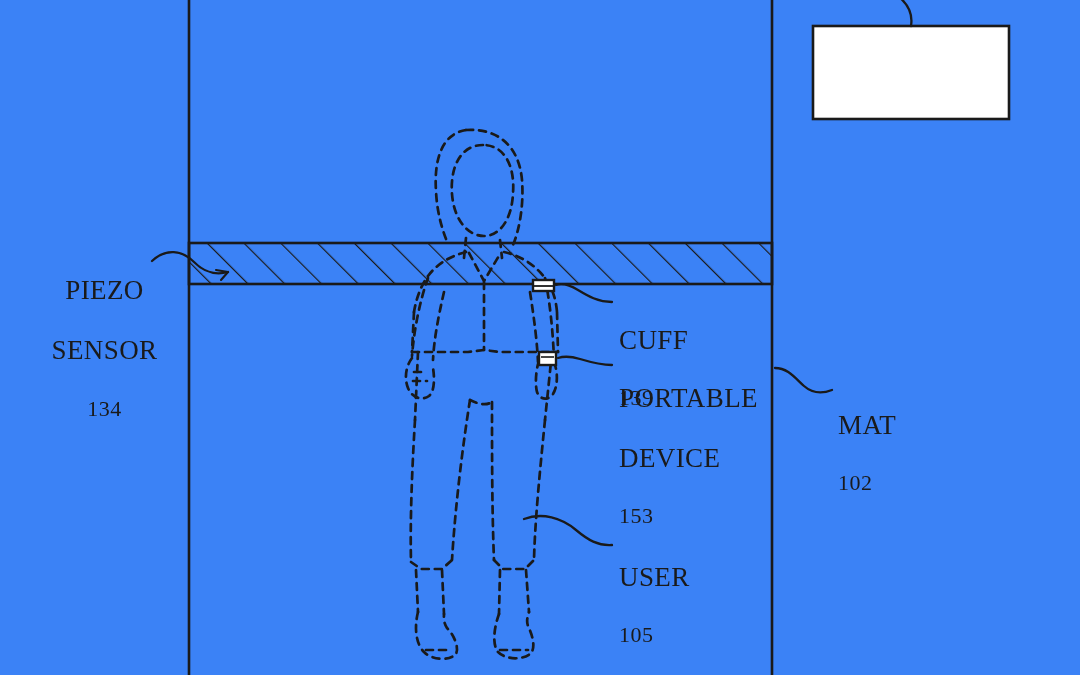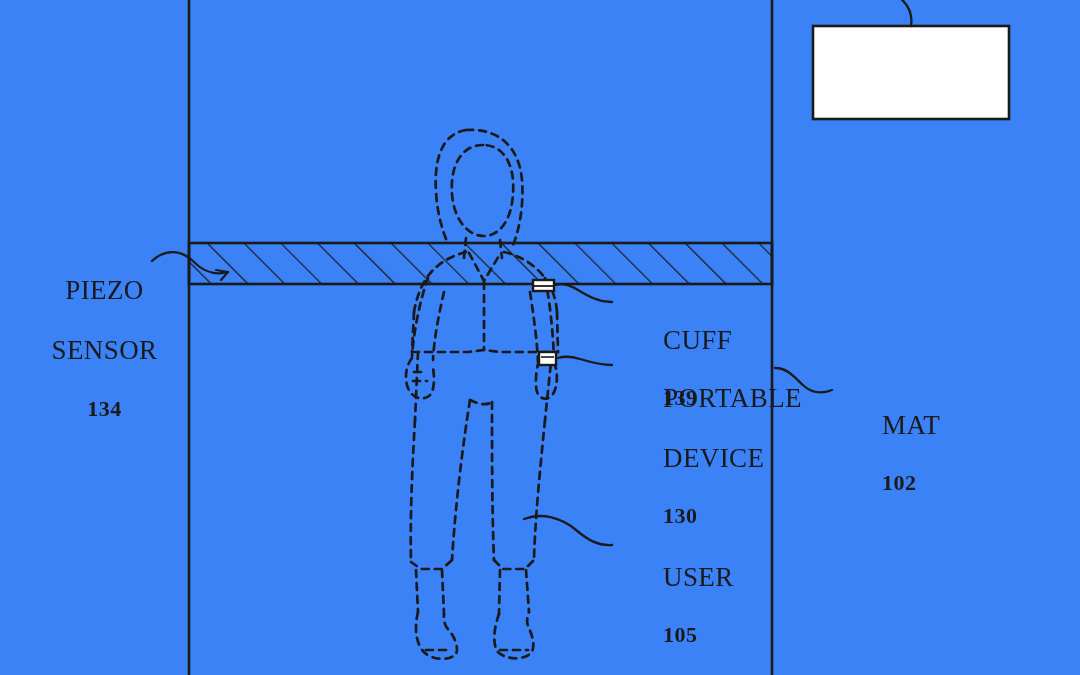--- a/index.html
+++ b/index.html
@@ -31,24 +31,23 @@
   }
   .lbl .cap {
     display: block;
     font-size: 27px;
     letter-spacing: 0.4px;
   }
   .lbl .num {
     display: block;
     font-size: 22px;
     letter-spacing: 0.5px;
-    font-weight: bold;
   }
   .lbl.center { text-align: center; }
-  .lbl.left   { text-align: left; margin-left: 44px; }
+  .lbl.left   { text-align: left; }
 
   
   #label-piezo    { left: 22px;  top: 244px; width: 165px; text-align: center; }
   #label-piezo .num { margin-top: 1px; }
   #label-cuff     { left: 619px; top: 294px; }
   #label-portable { left: 619px; top: 352px; }
   #label-user     { left: 619px; top: 531px; }
   #label-mat      { left: 838px; top: 379px; }
 </style>
 </head>
@@ -205,21 +204,21 @@
   </div>
 
   <div class="lbl left" id="label-cuff">
     <span class="cap">CUFF</span>
     <span class="num">139</span>
   </div>
 
   <div class="lbl left" id="label-portable">
     <span class="cap">PORTABLE</span>
     <span class="cap">DEVICE</span>
-    <span class="num">130</span>
+    <span class="num">153</span>
   </div>
 
   <div class="lbl left" id="label-user">
     <span class="cap">USER</span>
     <span class="num">105</span>
   </div>
 
   <div class="lbl left" id="label-mat">
     <span class="cap">MAT</span>
     <span class="num">102</span>

